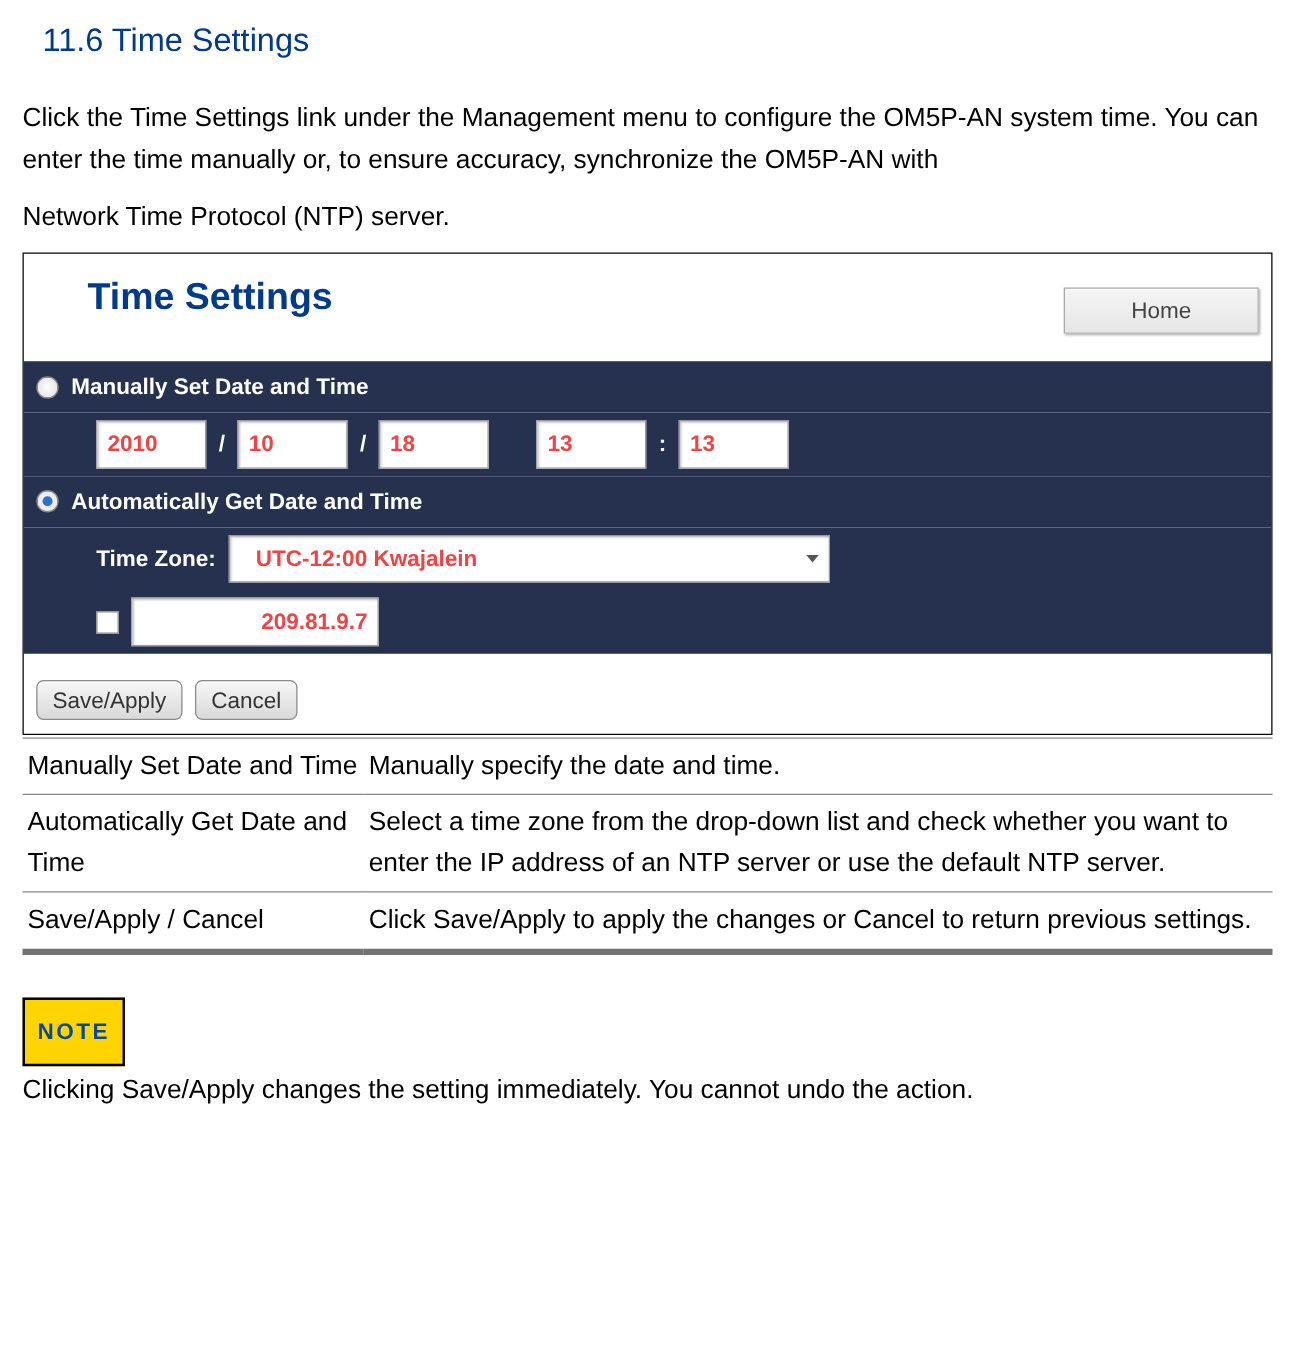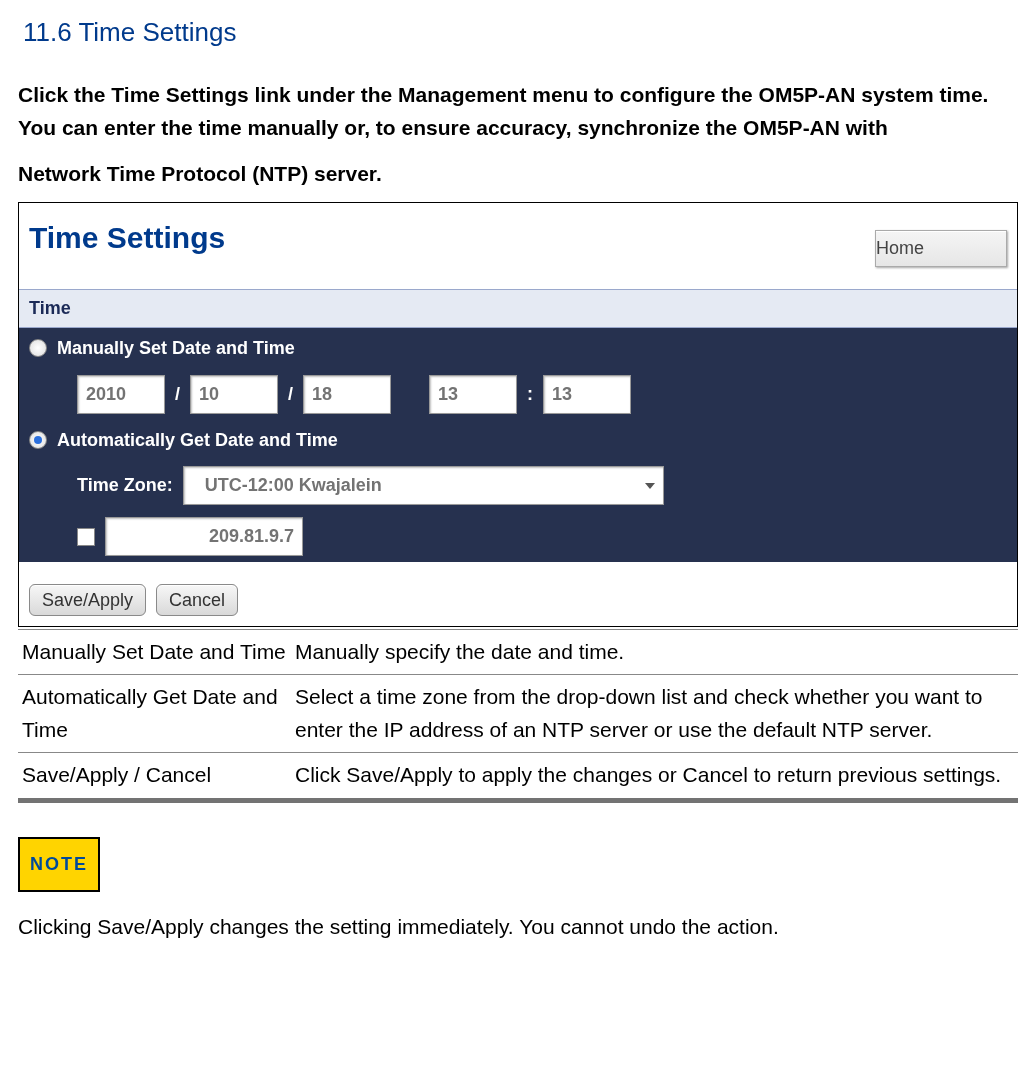--- a/index.html
+++ b/index.html
@@ -9,53 +9,54 @@
     width: 1036px;
     box-sizing: border-box;
     color: #000;
     font-size: 21px;
     line-height: 1.6;
   }
   h2.section-title {
     color: #003a8c;
     font-weight: 400;
     font-size: 26px;
-    margin: 0 0 24px 5px;
+    margin: 0 0 24px 16px;
   }
   p.intro {
     margin: 12px 0 4px 0;
-    font-weight: bold;
   }
 
   
   .panel {
     border: 1px solid #000;
     margin-top: 12px;
     padding: 0;
   }
   .panel-header {
     display: flex;
     align-items: center;
     justify-content: space-between;
     padding: 6px 10px 22px 10px;
   }
   .panel-title {
     color: #003a8c;
     font-size: 30px;
     font-weight: 700;
     font-family: Arial, sans-serif;
+    margin-left: 41px;
   }
   .hdr-buttons {
     display: flex;
     gap: 10px;
   }
   .btn3d {
     display: inline-block;
     width: 130px;
-    padding: 3px 0;
+    text-align: center;
+    padding: 3px 12px;
     font-size: 18px;
     background: linear-gradient(#f5f5f5,#e6e6e6);
     border: 1px solid #aaa;
     box-shadow: inset 0 1px 0 #fff, 1px 1px 2px rgba(0,0,0,.35);
     cursor: pointer;
     color: #444;
     margin-top: 21px;
   }
 
   .section-bar {
@@ -99,21 +100,21 @@
   }
   .row-dark .chk {
     width:16px; height:16px;
     border:1px solid #888;
     background:#fff;
     display:inline-block;
   }
 
   .field {
     background:#fff;
-    color:#737373;
+    color:#ef4444;
     border:1px solid #999;
     padding:4px 8px;
     font-size:18px;
     box-shadow: inset 1px 1px 2px rgba(0,0,0,.25);
     min-width: 70px;
     text-align:left;
   }
   .field.small { width:70px; }
   .field.wide  { width:450px; display:flex; justify-content:space-between; align-items:center;padding-left:21px;}
   .field.mid   { width:180px;text-align:right; }
@@ -166,21 +167,21 @@
     display:inline-block;
     margin-top:34px;
     border:2px solid #000;
     padding:11px 10px;
     background:#ffd400;
     color:#004a9b;
     font-weight:700;
     letter-spacing:2px;
     font-size:18px;
   }
-  p.note-text { margin-top:18px; }
+  p.note-text { margin-top:2px; }
 
   .sep { color:#fff; font-weight:700; }
 </style>
 </head>
 <body>
 
 
 
 <h2 class="section-title">11.6 Time Settings</h2>
 
@@ -188,21 +189,20 @@
 <p class="intro">Network Time Protocol (NTP) server.</p>
 
 <div class="panel">
   <div class="panel-header">
     <span class="panel-title">Time Settings</span>
     <span class="hdr-buttons">
       <span class="btn3d">Home</span>
     </span>
   </div>
 
-  <div class="section-bar">Time</div>
 
   <div class="row-dark">
     <span class="radio"></span>
     <span>Manually Set Date and Time</span>
   </div>
   <div class="row-dark sub">
     <span class="field small">2010</span>
     <span class="sep">/</span>
     <span class="field small">10</span>
     <span class="sep">/</span>

